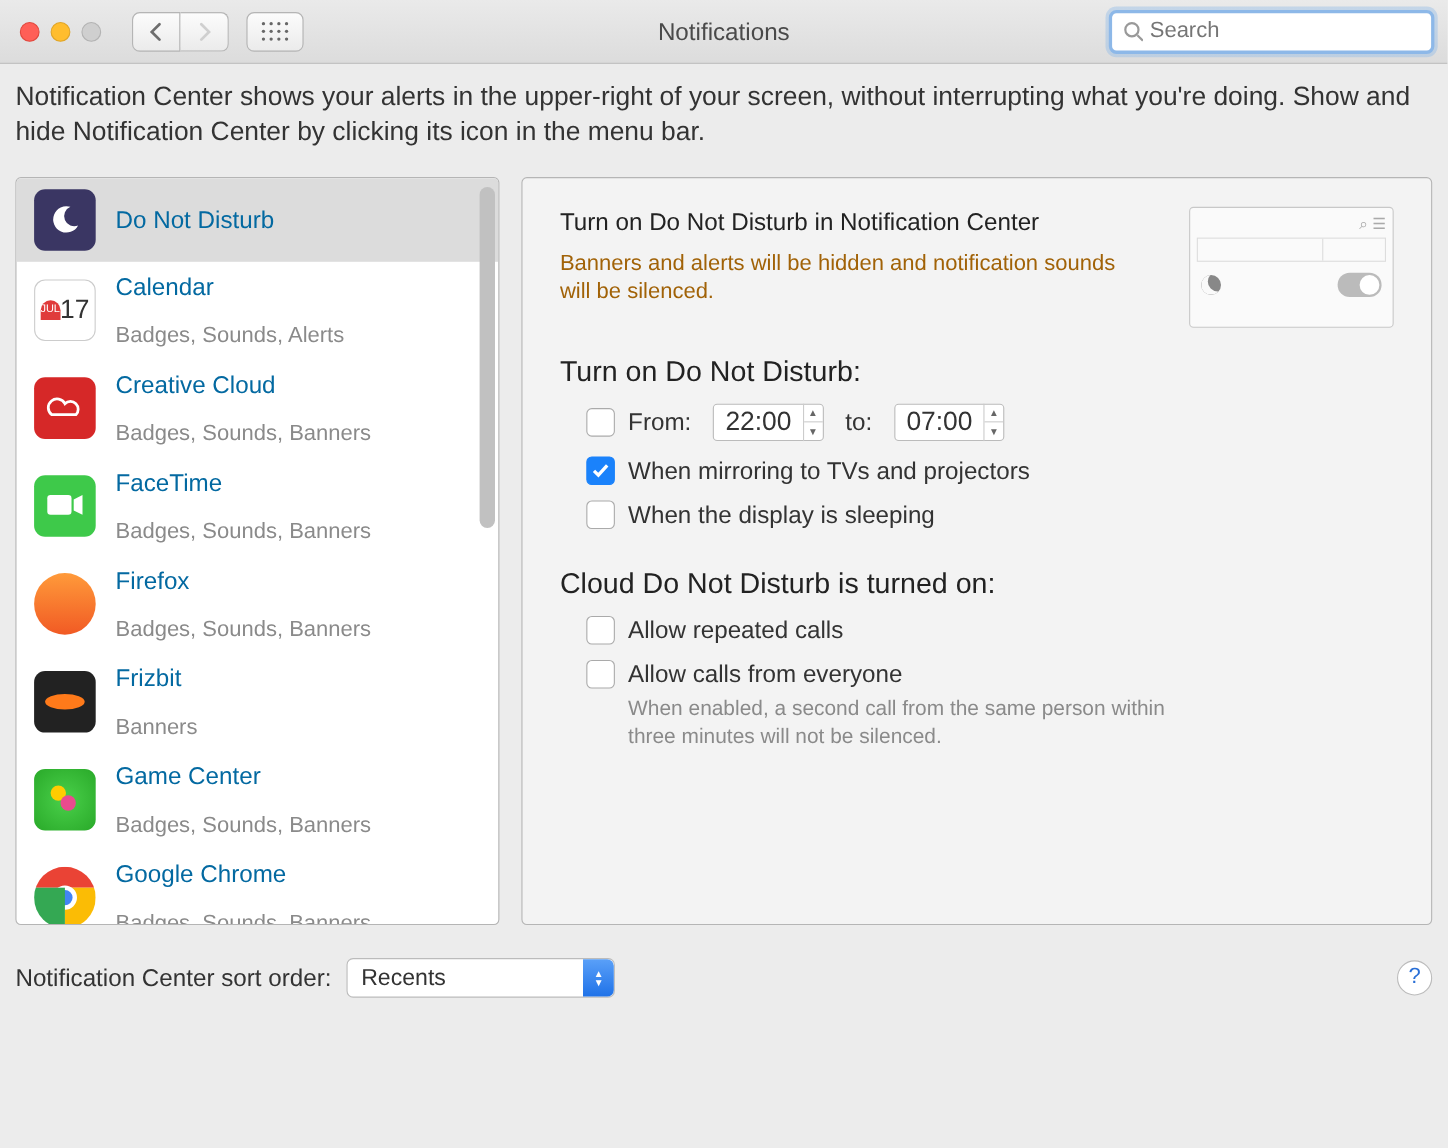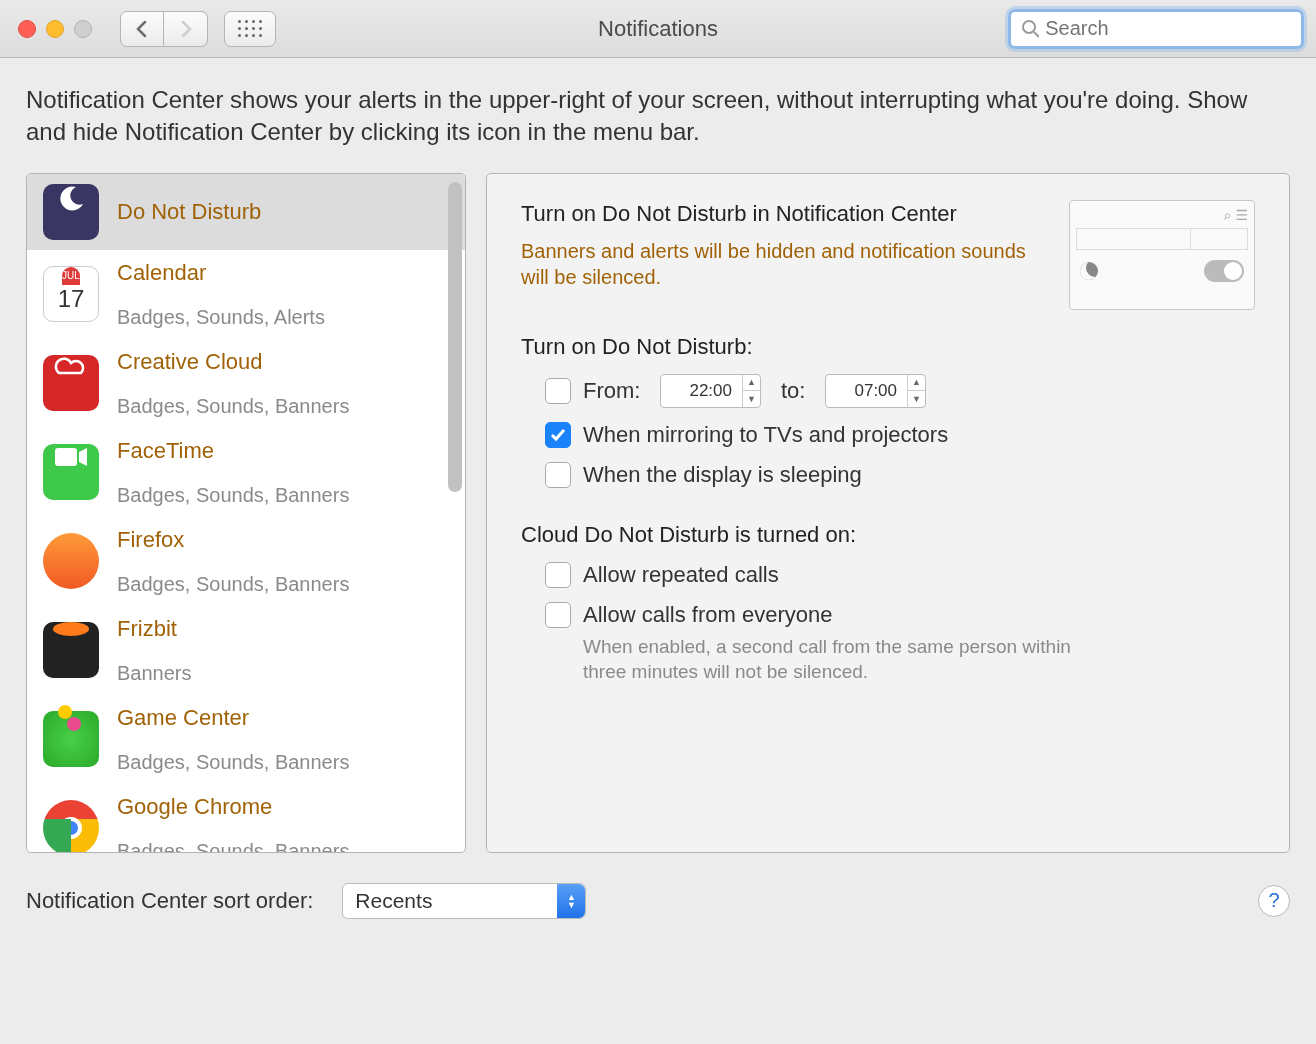--- a/index.html
+++ b/index.html
@@ -49,38 +49,38 @@
 }
 .searchbox {
   margin-left:auto; width: 296px; height: 40px;
   border: 3px solid #8db8e8; border-radius:7px;
   background:#fff; display:flex; align-items:center; padding: 0 10px;
   box-shadow: 0 0 0 3px rgba(141,184,232,0.4);
 }
 .searchbox svg { margin-right:6px; }
 .searchbox input { border:none; outline:none; font-size:20px; color:#999; width:100%; background:transparent; }
 
-.content { padding: 26px; }
+.content { padding: 14px; }
 .description { font-size: 24px; color:#333; line-height: 1.35; margin-bottom: 24px; }
 
 .columns { display:flex; gap: 20px; }
 .leftcol {
   width: 440px; height: 680px;
   border:1px solid #b5b5b5; border-radius:5px;
   background:#fff; overflow:hidden; position:relative;
 }
 .scroll-thumb {
   position:absolute; right:3px; top:8px; width:14px; height:310px;
   background:#c1c1c1; border-radius:7px;
 }
 .applist { height:100%; overflow:hidden; }
 .app-row { display:flex; align-items:center; padding: 10px 16px; gap:18px; border-bottom: none; }
 .app-row.selected { background:#dcdcdc; }
-.app-icon { width:56px; height:56px; border-radius:10px; flex-shrink:0; display:flex; align-items:center; font-size:30px; color:#fff;flex-direction:column; }
-.app-name { font-size:22px; color:#a16207; }
+.app-icon { width:56px; height:56px; border-radius:10px; flex-shrink:0; display:flex; align-items:center; justify-content:center; font-size:30px; color:#fff; }
+.app-name { font-size:22px; color:#0369a1; }
 .app-sub { font-size:20px; color:#8a8a8a; margin-top:20px; }
 
 .rightcol {
   flex:1; height:680px;
   border:1px solid #b5b5b5; border-radius:5px;
   background:#f3f3f3; padding: 26px 34px;
 }
 .dnd-head { display:flex; gap: 36px; }
 .dnd-text h2 { font-size:22px; font-weight:400; color:#222; line-height:1.3; }
 .dnd-text p.sub { font-size:20px; color:#a16207; margin-top:10px; line-height:1.3; }
@@ -90,34 +90,34 @@
 }
 .preview .pv-top { display:flex; justify-content:flex-end; gap:4px; color:#aaa; font-size:14px;}
 .preview .pv-row { height:22px; border:1px solid #ddd; margin-top:4px; display:flex;}
 .preview .pv-row div:first-child{flex:2;border-right:1px solid #ddd;}
 .preview .pv-row div:last-child{flex:1;}
 .preview .pv-bottom { display:flex; align-items:center; justify-content:space-between; margin-top:10px; padding: 0 4px;}
 .preview .pv-moon { width:18px;height:18px;border-radius:50%; background:#888; box-shadow: inset 6px -3px 0 0 #fafafa;}
 .preview .pv-toggle { width:40px; height:22px; border-radius:11px; background:#bbb; position:relative;}
 .preview .pv-toggle:after{content:"";position:absolute;right:2px;top:2px;width:18px;height:18px;border-radius:50%;background:#fff;}
 
-.section-title { font-size:22px; color:#222; margin-top:24px; }
+.section-title { font-size:26px; color:#222; margin-top:24px; }
 .opt { display:flex; align-items:center; gap:12px; margin-top:14px; padding-left:24px; font-size:22px; }
 .checkbox { width:26px; height:26px; border:1px solid #aaa; border-radius:5px; background:#fff; flex-shrink:0; display:flex; align-items:center; justify-content:center;}
 .checkbox.checked { background:#1a82fb; border-color:#1a82fb; }
 .checkbox.checked svg { display:block; }
 .checkbox svg { display:none; }
 .timebox { display:inline-flex; align-items:center; border:1px solid #bbb; border-radius:4px; background:#fff; height:34px; margin: 0 8px;}
-.timebox span { padding:0 10px; font-size:17px;margin-left:18px;}
+.timebox span { padding:0 10px; font-size:24px;}
 .timebox .stepper { width:18px; border-left:1px solid #ccc; display:flex; flex-direction:column;}
 .timebox .stepper div { height:17px; text-align:center; font-size:9px; color:#666; line-height:17px;}
 .timebox .stepper div:first-child{border-bottom:1px solid #ccc;}
 .hint { font-size:19px; color:#8a8a8a; padding-left:62px; margin-top:6px; line-height:1.35; max-width: 590px;}
 
-.footer { display:flex; align-items:center; margin-top: 30px; gap:29px;}
+.footer { display:flex; align-items:center; margin-top: 30px; gap:14px;}
 .footer-label { font-size:22px; color:#333; }
 .select {
   width:244px; height:36px; border:1px solid #bbb; border-radius:6px;
   background:#fff; display:flex; align-items:center; padding-left:12px;
   position:relative; font-size:21px;
 }
 .select .sel-btn {
   position:absolute; right:0; top:0; bottom:0; width:28px;
   background:linear-gradient(#5aa0f8,#1f72e8); border-radius:0 6px 6px 0;
   display:flex; flex-direction:column; align-items:center; justify-content:center;

